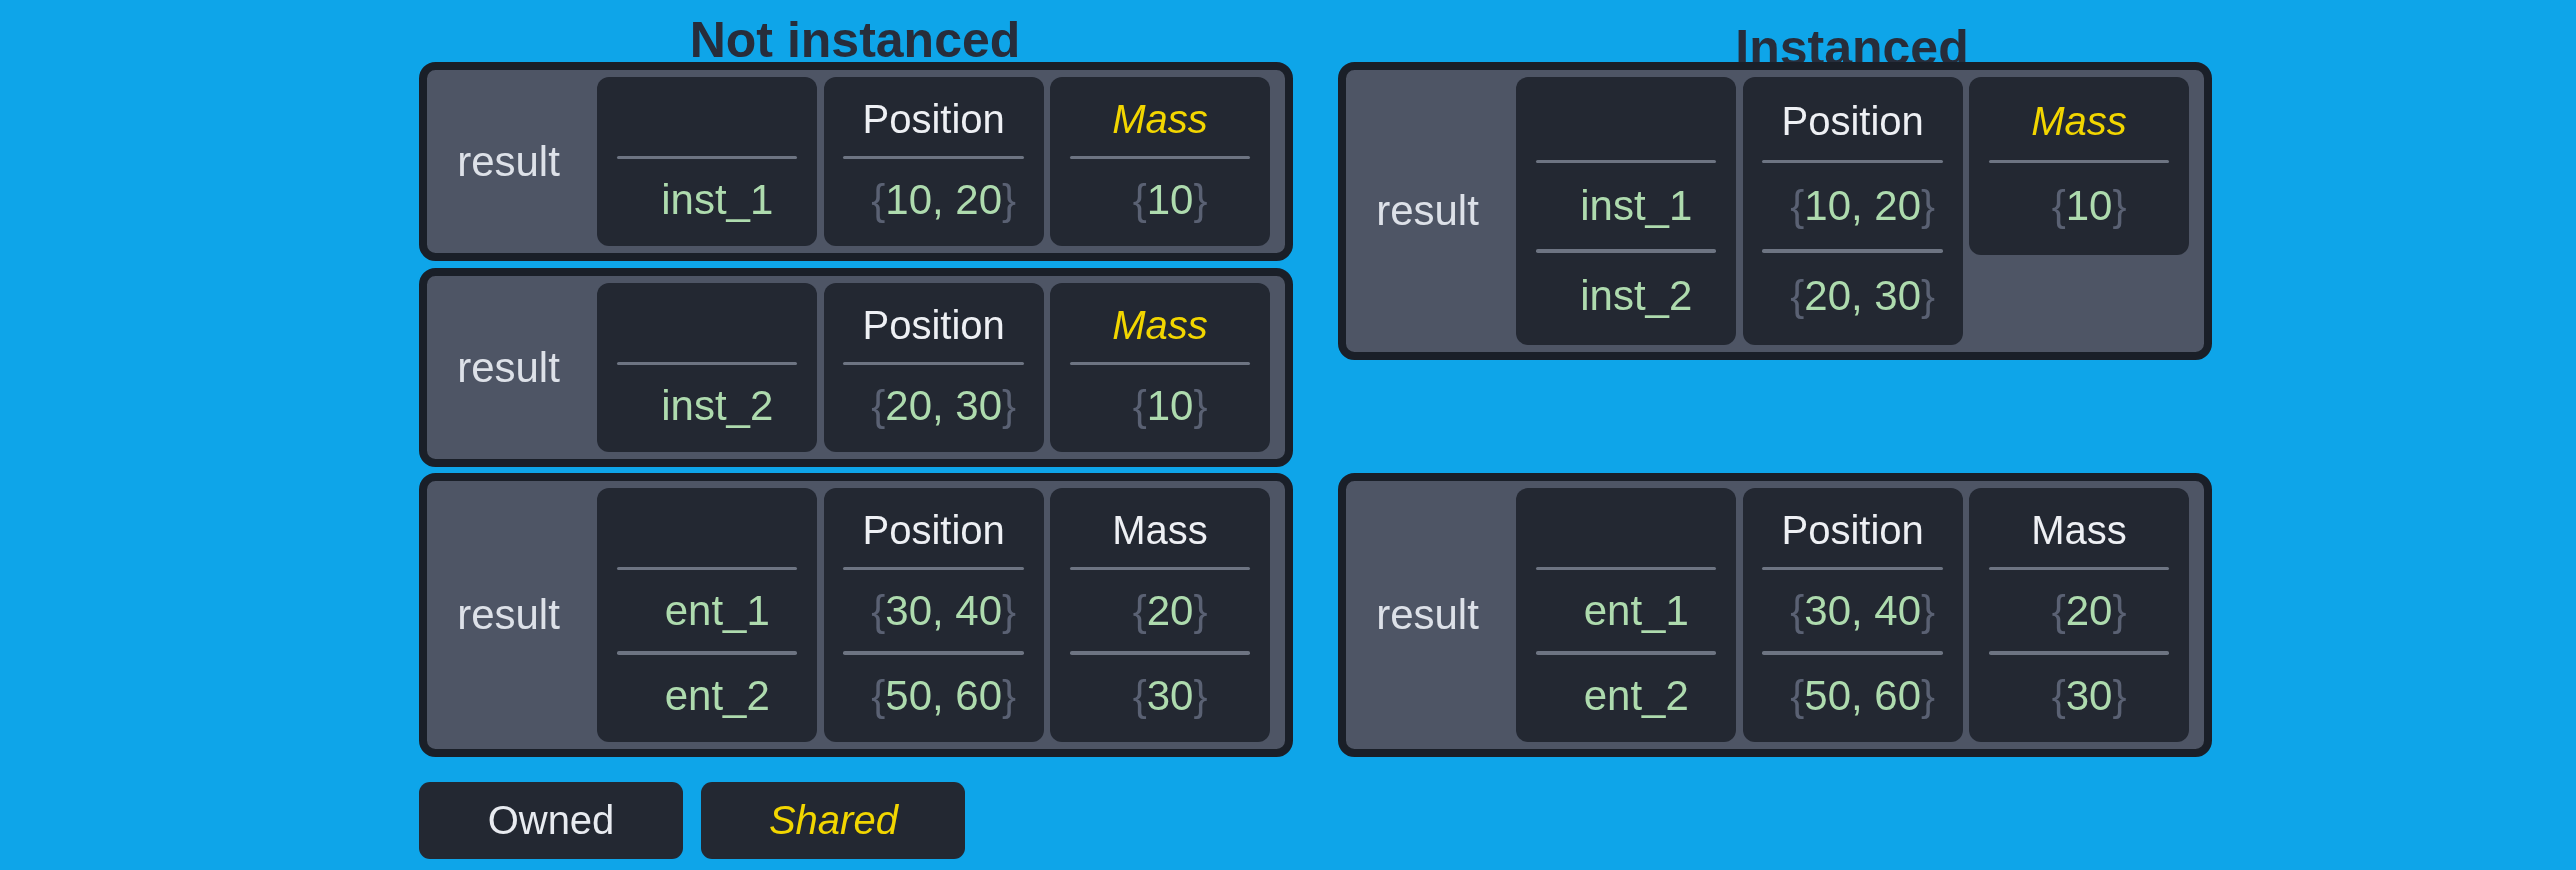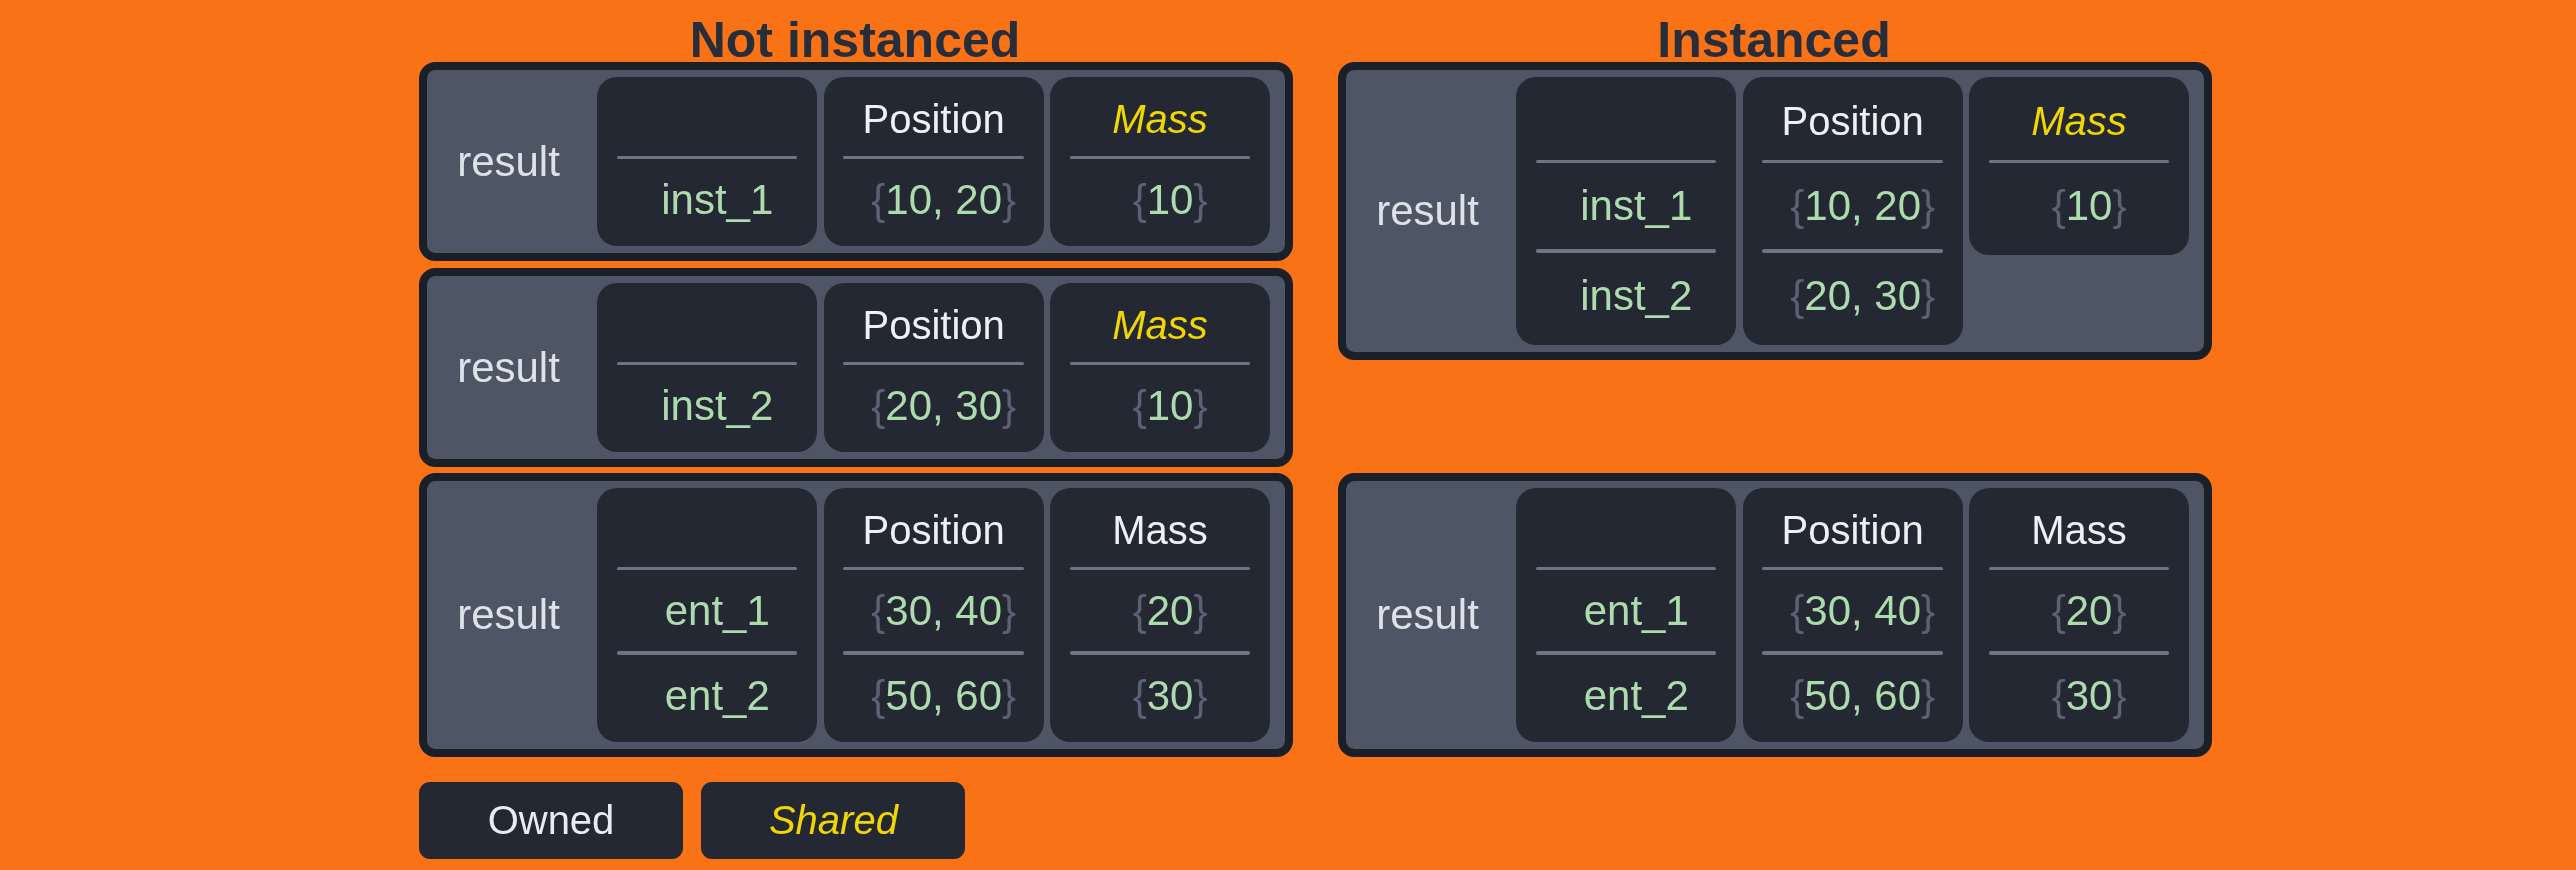--- a/index.html
+++ b/index.html
@@ -5,35 +5,35 @@
   html, body {
     margin: 0;
     padding: 0;
     background: #ffffff;
     font-family: "Liberation Sans", sans-serif;
   }
   #canvas {
     position: relative;
     width: 2576px;
     height: 870px;
-    background: #f97316;
+    background: #0ea5e9;
     overflow: hidden;
   }
   .section-title {
     position: absolute;
     top: 11px;
     width: 872px;
     text-align: center;
     font-size: 50px;
     font-weight: bold;
     color: #272d3b;
     letter-spacing: 0px;
   }
   #title-left  { left: 419px; }
-  #title-right { left: 1338px; }
+  #title-right { left: 1416px; margin-top: 8px; }
 
   
   .panel {
     position: absolute;
     width: 874px;
     background: #4e5565;
     border: 8.3px solid #1a1f28;
     border-radius: 16.5px;
     box-sizing: border-box;
     display: flex;
@@ -57,21 +57,21 @@
     flex: 1;
     display: flex;
     gap: 6.4px;
     padding: 7.3px;
     align-items: flex-start;
   }
   .cell {
     flex: 0 0 220px;
     box-sizing: border-box;
     background: #232832;
-    border-radius: 20px;
+    border-radius: 12px;
     padding: 5.5px 0;
     display: flex;
     flex-direction: column;
     align-items: center;
   }
   .cell-header {
     height: 73px;
     display: flex;
     align-items: center;
     justify-content: center;

